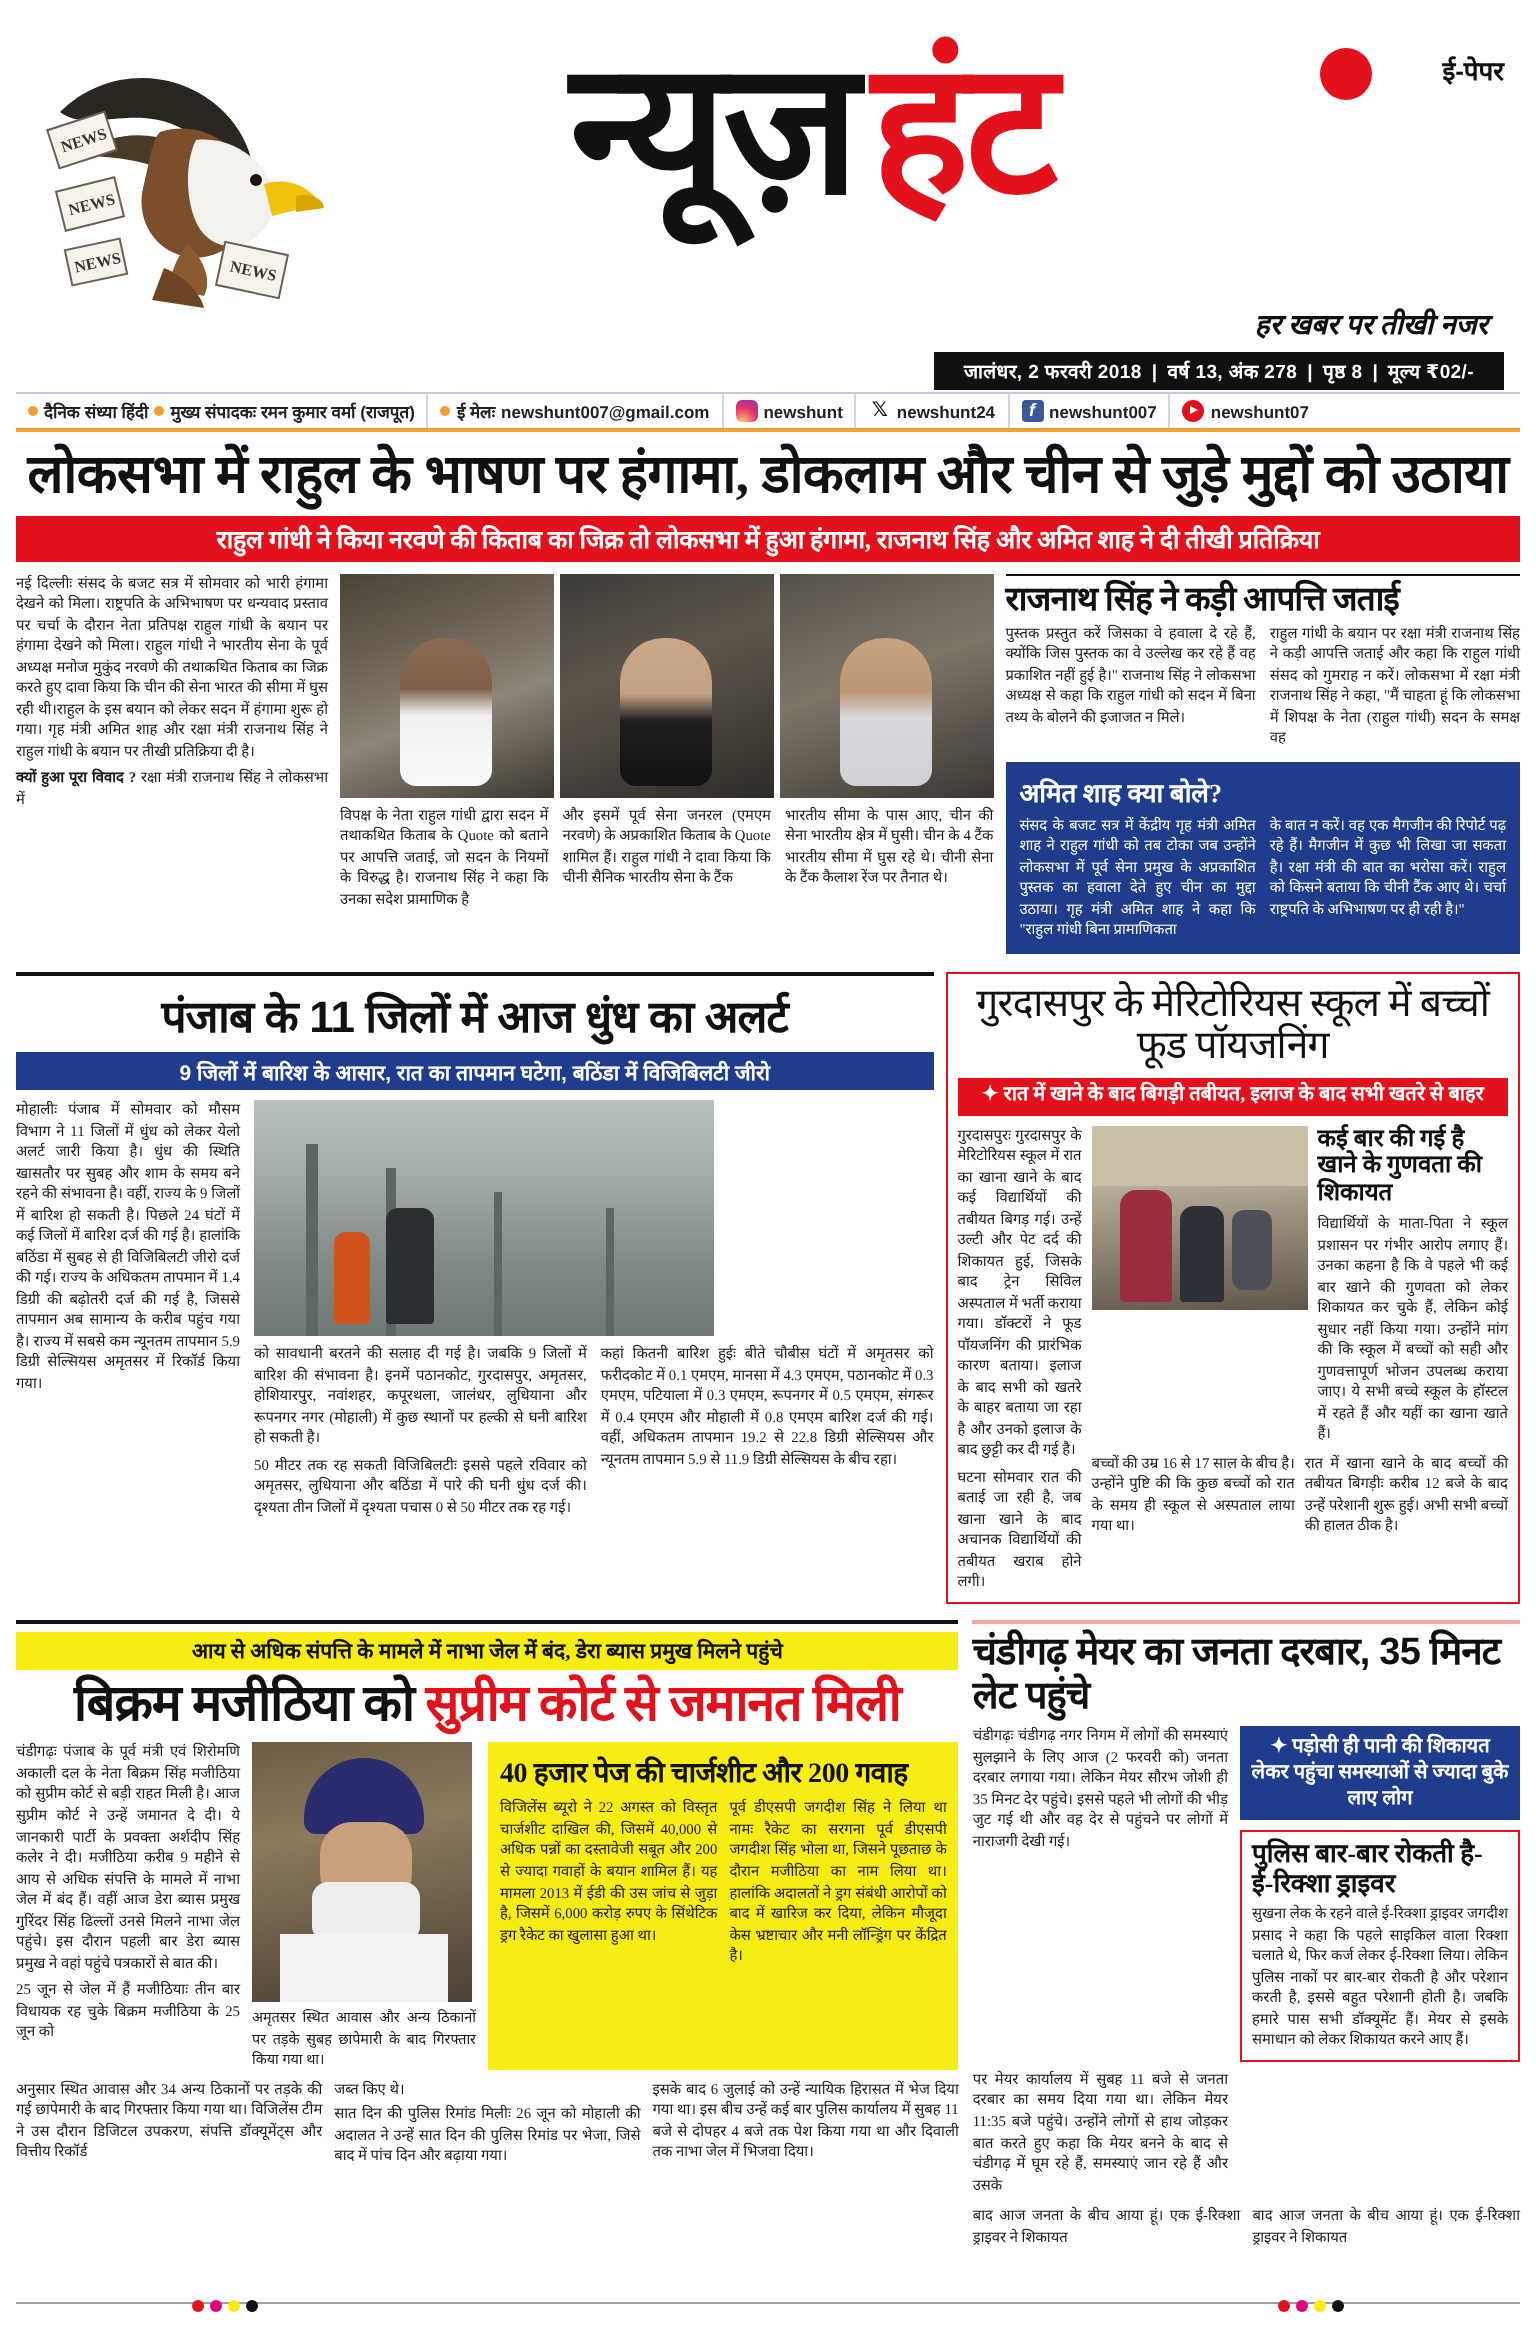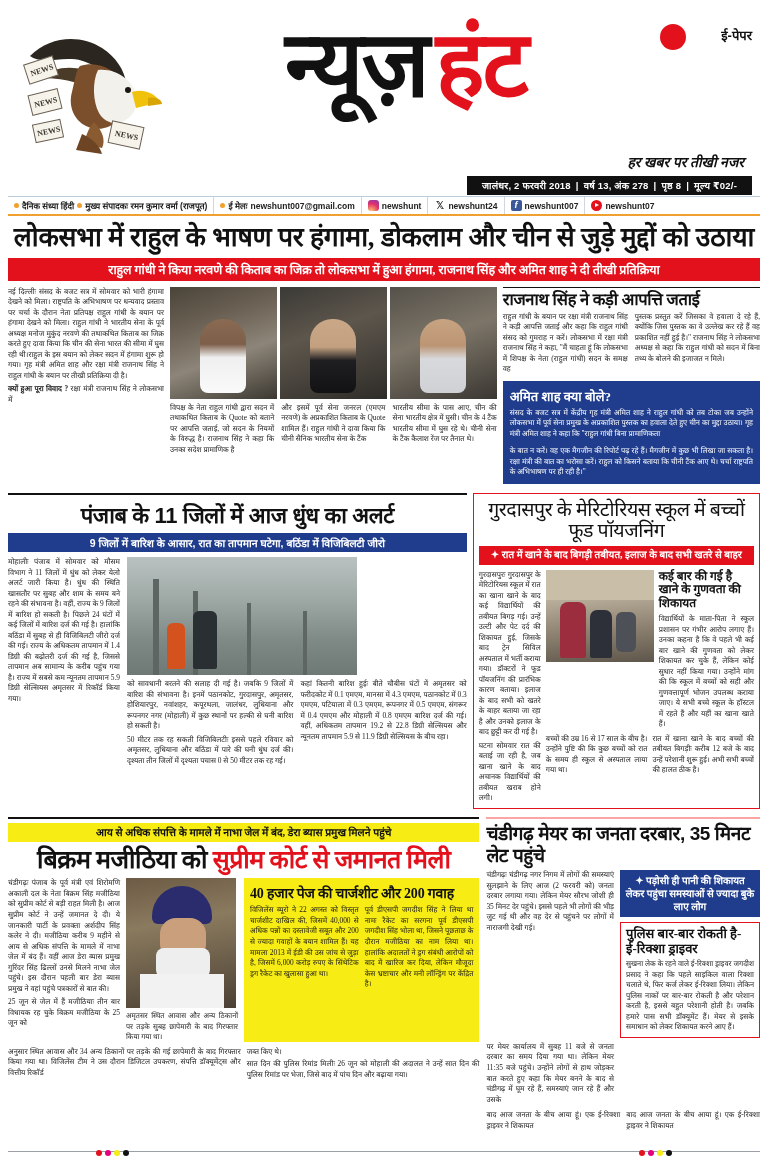--- a/index.html
+++ b/index.html
@@ -357,27 +357,27 @@
             <div class="body-text">और इसमें पूर्व सेना जनरल (एमएम नरवणे) के अप्रकाशित किताब के Quote शामिल हैं। राहुल गांधी ने दावा किया कि चीनी सैनिक भारतीय सेना के टैंक</div>
             <div class="body-text">भारतीय सीमा के पास आए, चीन की सेना भारतीय क्षेत्र में घुसी। चीन के 4 टैंक भारतीय सीमा में घुस रहे थे। चीनी सेना के टैंक कैलाश रेंज पर तैनात थे।</div>
           </div>
         </div>
       </div>
     </div>
 
     <div class="top-right">
       <div class="rs-head">राजनाथ सिंह ने कड़ी आपत्ति जताई</div>
       <div style="display:flex; gap:7px; margin-top:3px;">
+        <div class="body-text" style="flex:1;">पुस्तक प्रस्तुत करें जिसका वे हवाला दे रहे हैं, क्योंकि जिस पुस्तक का वे उल्लेख कर रहे हैं वह प्रकाशित नहीं हुई है।" राजनाथ सिंह ने लोकसभा अध्यक्ष से कहा कि राहुल गांधी को सदन में बिना तथ्य के बोलने की इजाजत न मिले।</div>
         <div class="body-text" style="flex:1;">राहुल गांधी के बयान पर रक्षा मंत्री राजनाथ सिंह ने कड़ी आपत्ति जताई और कहा कि राहुल गांधी संसद को गुमराह न करें। लोकसभा में रक्षा मंत्री राजनाथ सिंह ने कहा, "मैं चाहता हूं कि लोकसभा में शिपक्ष के नेता (राहुल गांधी) सदन के समक्ष वह</div>
-        <div class="body-text" style="flex:1;">पुस्तक प्रस्तुत करें जिसका वे हवाला दे रहे हैं, क्योंकि जिस पुस्तक का वे उल्लेख कर रहे हैं वह प्रकाशित नहीं हुई है।" राजनाथ सिंह ने लोकसभा अध्यक्ष से कहा कि राहुल गांधी को सदन में बिना तथ्य के बोलने की इजाजत न मिले।</div>
       </div>
 
       <div class="blue-box">
         <h3>अमित शाह क्या बोले?</h3>
-        <div style="display:flex; gap:7px;flex-direction:column;">
+        <div style="display:flex; gap:7px;">
           <div class="body-text" style="flex:1;">संसद के बजट सत्र में केंद्रीय गृह मंत्री अमित शाह ने राहुल गांधी को तब टोका जब उन्होंने लोकसभा में पूर्व सेना प्रमुख के अप्रकाशित पुस्तक का हवाला देते हुए चीन का मुद्दा उठाया। गृह मंत्री अमित शाह ने कहा कि "राहुल गांधी बिना प्रामाणिकता</div>
           <div class="body-text" style="flex:1;">के बात न करें। वह एक मैगजीन की रिपोर्ट पढ़ रहे हैं। मैगजीन में कुछ भी लिखा जा सकता है। रक्षा मंत्री की बात का भरोसा करें। राहुल को किसने बताया कि चीनी टैंक आए थे। चर्चा राष्ट्रपति के अभिभाषण पर ही रही है।"</div>
         </div>
       </div>
     </div>
   </div>
 
   <div class="mid-row">
 
     <div class="weather">
@@ -472,20 +472,21 @@
           </div>
         </div>
       </div>
 
       <div class="maj-bottom-cols">
         <div class="body-text">अनुसार स्थित आवास और 34 अन्य ठिकानों पर तड़के की गई छापेमारी के बाद गिरफ्तार किया गया था। विजिलेंस टीम ने उस दौरान डिजिटल उपकरण, संपत्ति डॉक्यूमेंट्स और वित्तीय रिकॉर्ड</div>
         <div>
           <div class="body-text">जब्त किए थे।</div>
           <div class="body-text" style="margin-top:2px;">सात दिन की पुलिस रिमांड मिलीः 26 जून को मोहाली की अदालत ने उन्हें सात दिन की पुलिस रिमांड पर भेजा, जिसे बाद में पांच दिन और बढ़ाया गया।</div>
         </div>
+        <div class="body-text">इसके बाद 6 जुलाई को उन्हें न्यायिक हिरासत में भेज दिया गया था। इस बीच उन्हें कई बार पुलिस कार्यालय में सुबह 11 बजे से दोपहर 4 बजे तक पेश किया गया था और दिवाली तक नाभा जेल में भिजवा दिया।</div>
       </div>
     </div>
 
     <div class="chandigarh">
       <div class="ch-head">चंडीगढ़ मेयर का जनता दरबार, 35 मिनट लेट पहुंचे</div>
 
       <div class="ch-body">
         <div class="ch-left">
           <div class="body-text">चंडीगढ़ः चंडीगढ़ नगर निगम में लोगों की समस्याएं सुलझाने के लिए आज (2 फरवरी को) जनता दरबार लगाया गया। लेकिन मेयर सौरभ जोशी ही 35 मिनट देर पहुंचे। इससे पहले भी लोगों की भीड़ जुट गई थी और वह देर से पहुंचने पर लोगों में नाराजगी देखी गई।</div>
         </div>

